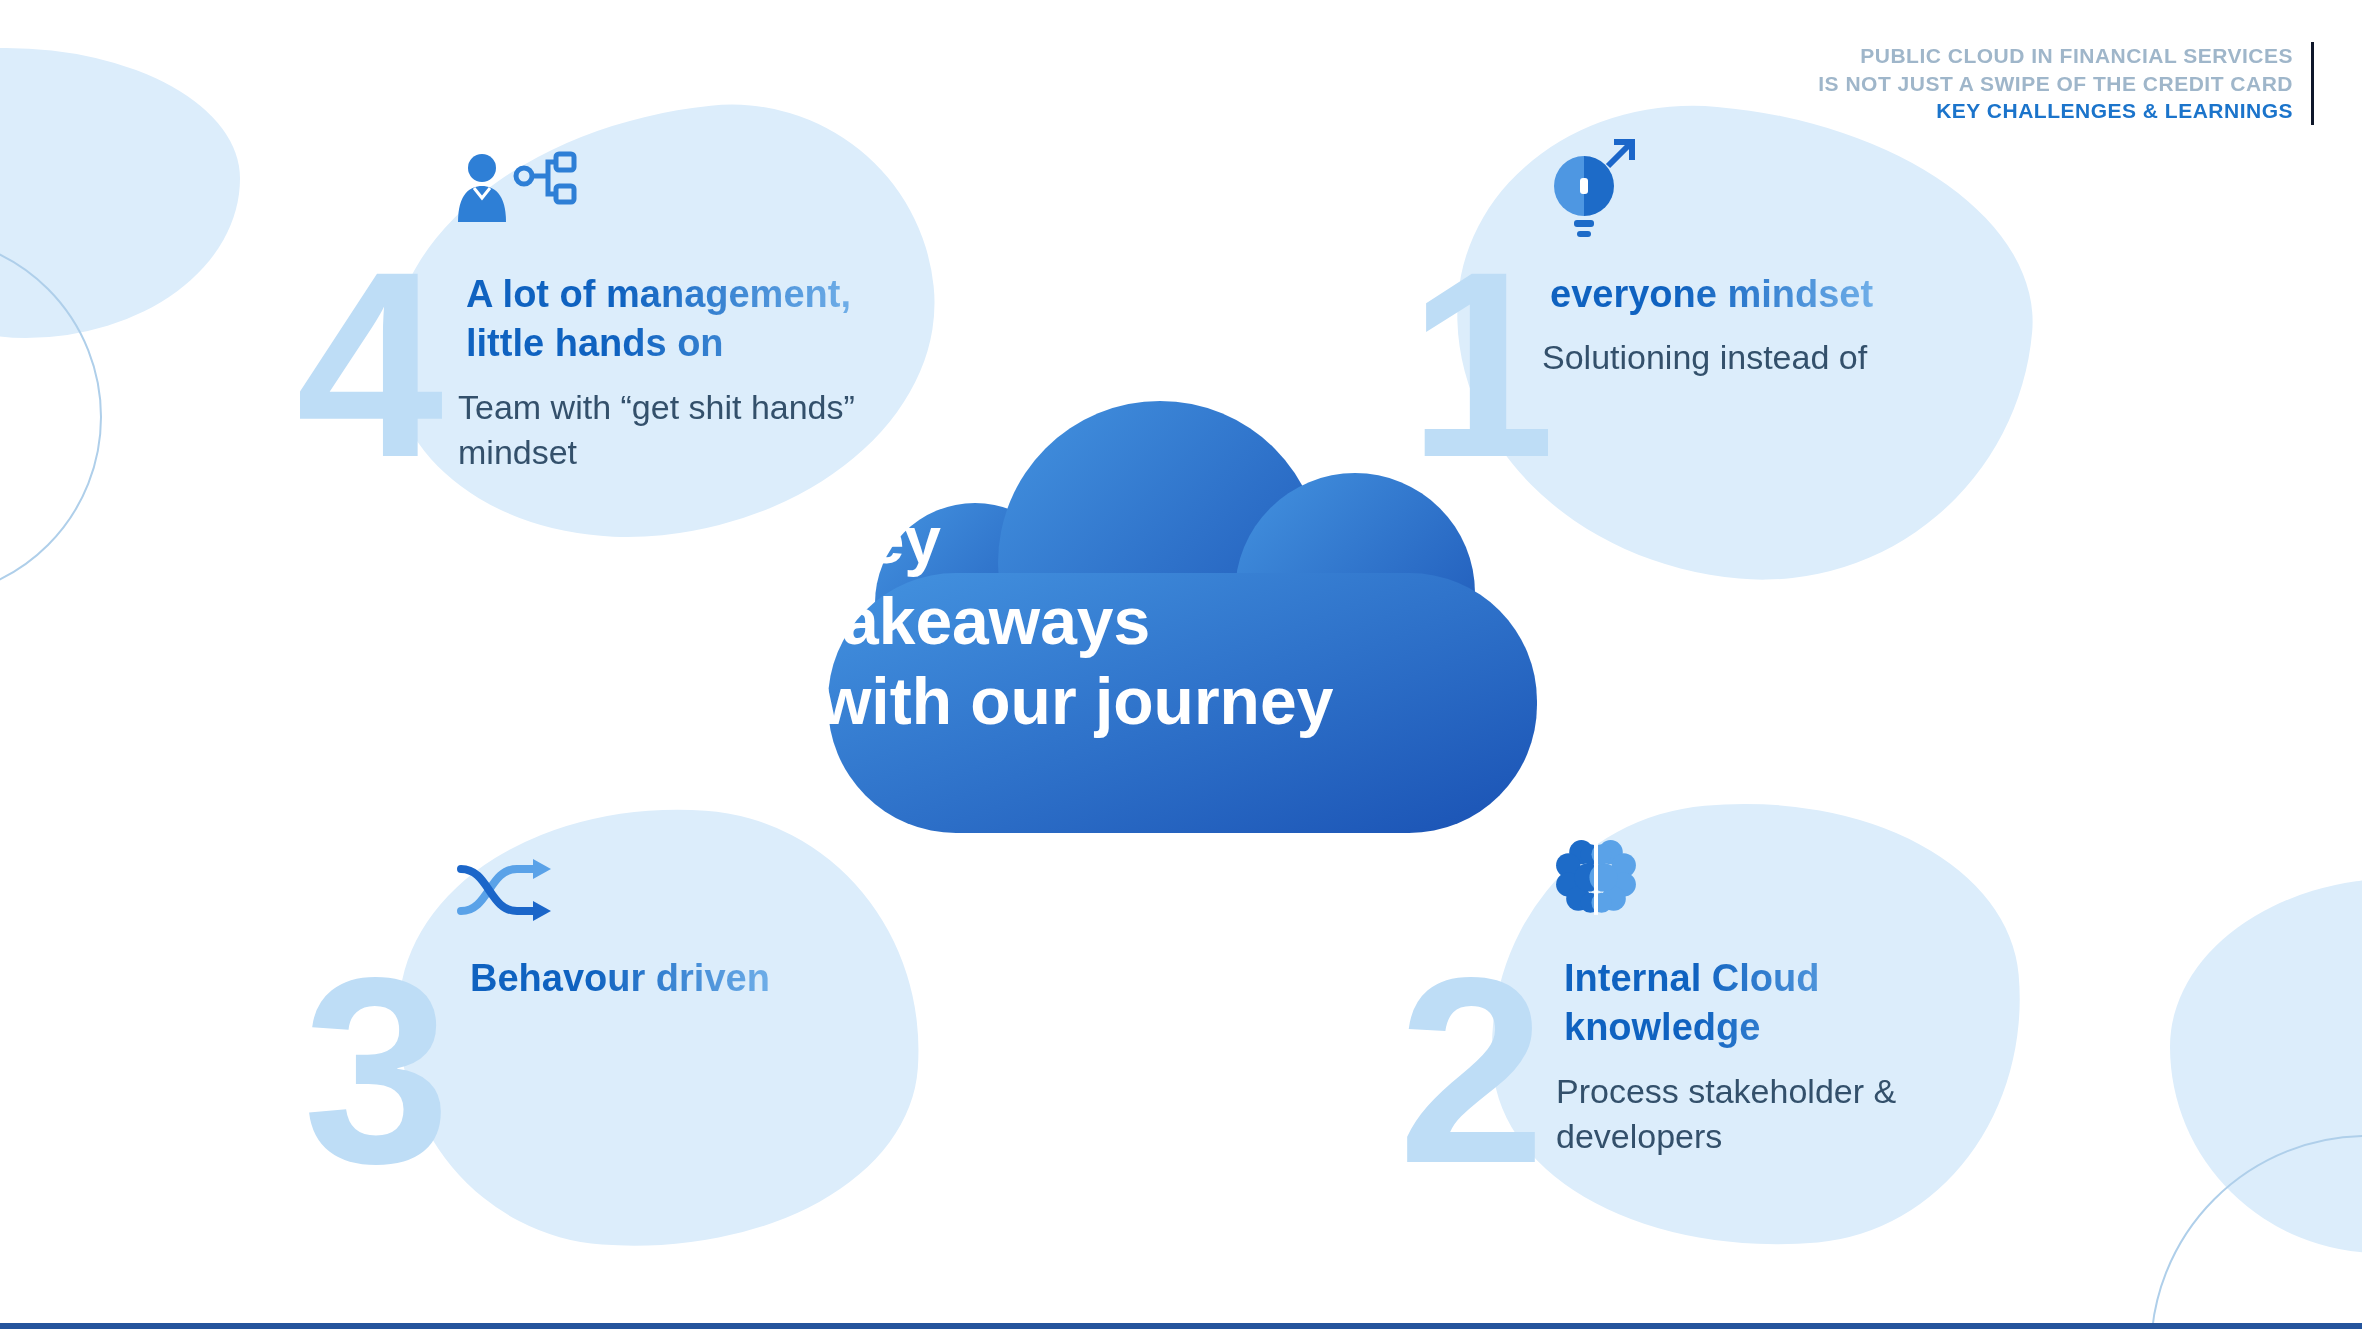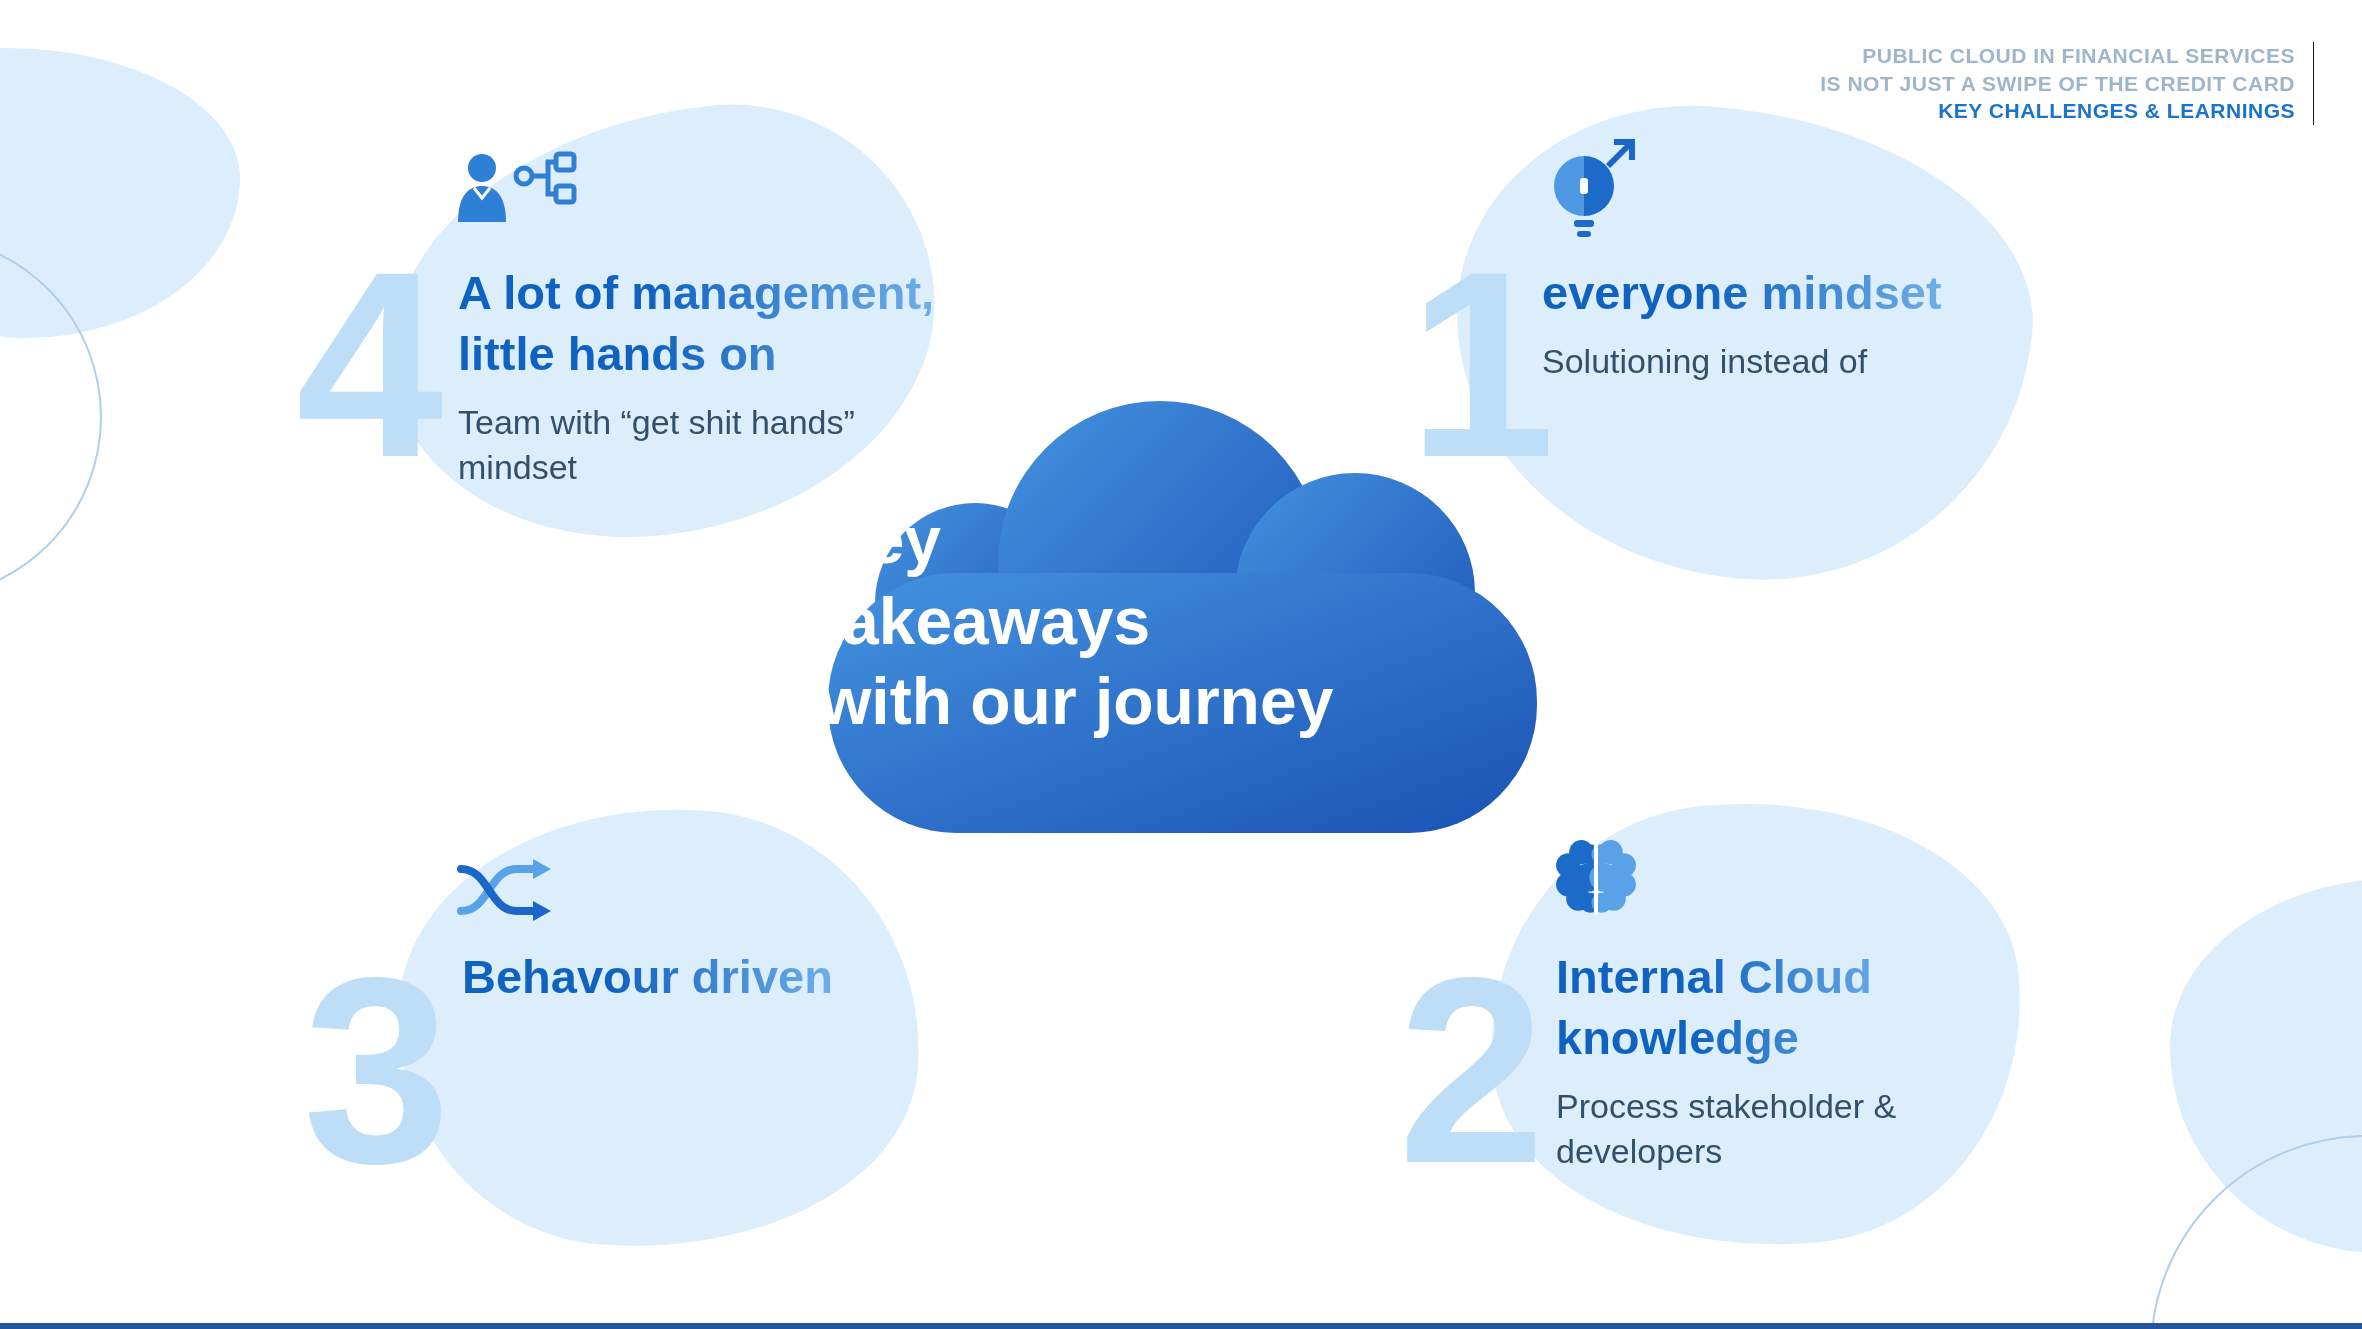--- a/index.html
+++ b/index.html
@@ -22,21 +22,21 @@
     border-radius:63% 37% 54% 46% / 55% 48% 52% 45%; transform:rotate(-6deg); }
   .item-blob-tr { left:1455px; top:110px; width:575px; height:468px;
     border-radius:42% 58% 47% 53% / 45% 42% 58% 55%; transform:rotate(5deg); }
   .item-blob-bl { left:398px; top:808px; width:522px; height:440px;
     border-radius:56% 44% 58% 42% / 48% 55% 45% 52%; transform:rotate(4deg); }
   .item-blob-br { left:1490px; top:802px; width:532px; height:445px;
     border-radius:44% 56% 42% 58% / 55% 44% 56% 45%; transform:rotate(-5deg); }
 
   
   .header { position:absolute; top:42px; right:48px; text-align:right;
-    padding-right:18px; border-right:1px solid #0f172a; }
+    padding-right:18px; border-right:3px solid #0f172a; }
   .header .hl { font-size:21px; font-weight:700; letter-spacing:0.5px;
     color:#9FB6CA; line-height:1.32; white-space:nowrap; }
   .header .hl.accent { color:#1B74CB; }
 
   
   .big-number { position:absolute; font-size:265px; font-weight:700;
     color:#BEDDF6; line-height:1; letter-spacing:-6px; }
   .num-4 { left:296px; top:232px; }
   .num-1 { left:1408px; top:232px; }
   .num-3 { left:303px; top:938px; }
@@ -49,21 +49,21 @@
   .icon-3 { left:455px; top:853px; }
   .icon-2 { left:1548px; top:832px; }
 
   
   .item-text { position:absolute; }
   .text-4 { left:458px; top:262px; }
   .text-1 { left:1542px; top:262px; }
   .text-3 { left:462px; top:946px; }
   .text-2 { left:1556px; top:946px; }
 
-  .title { margin:0; font-size:47px; font-weight:700; line-height:1.3; color:#1B74CB; }
+  .title { margin:8px; font-size:38px; font-weight:700; line-height:1.3; color:#1B74CB; }
   .title span { display:block; }
   @supports ((-webkit-background-clip: text) or (background-clip: text)) {
     .title {
       background:linear-gradient(90deg, #0F62C0 40%, #6FAEE8 100%);
       -webkit-background-clip:text; background-clip:text;
       color:transparent; -webkit-text-fill-color:transparent;
     }
   }
   .subtitle { margin:16px 0 0; font-size:34px; font-weight:400;
     color:#33506B; line-height:1.33; }

